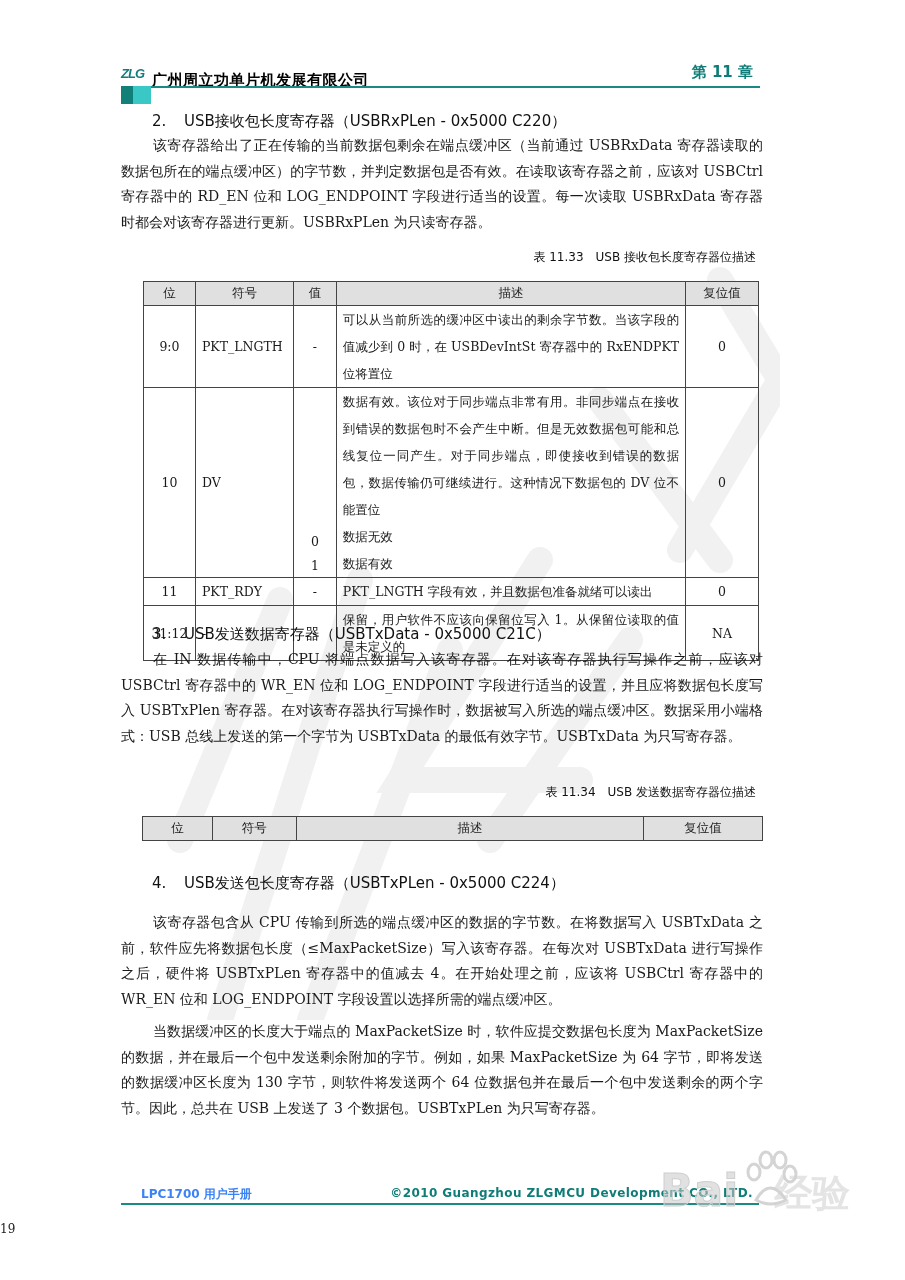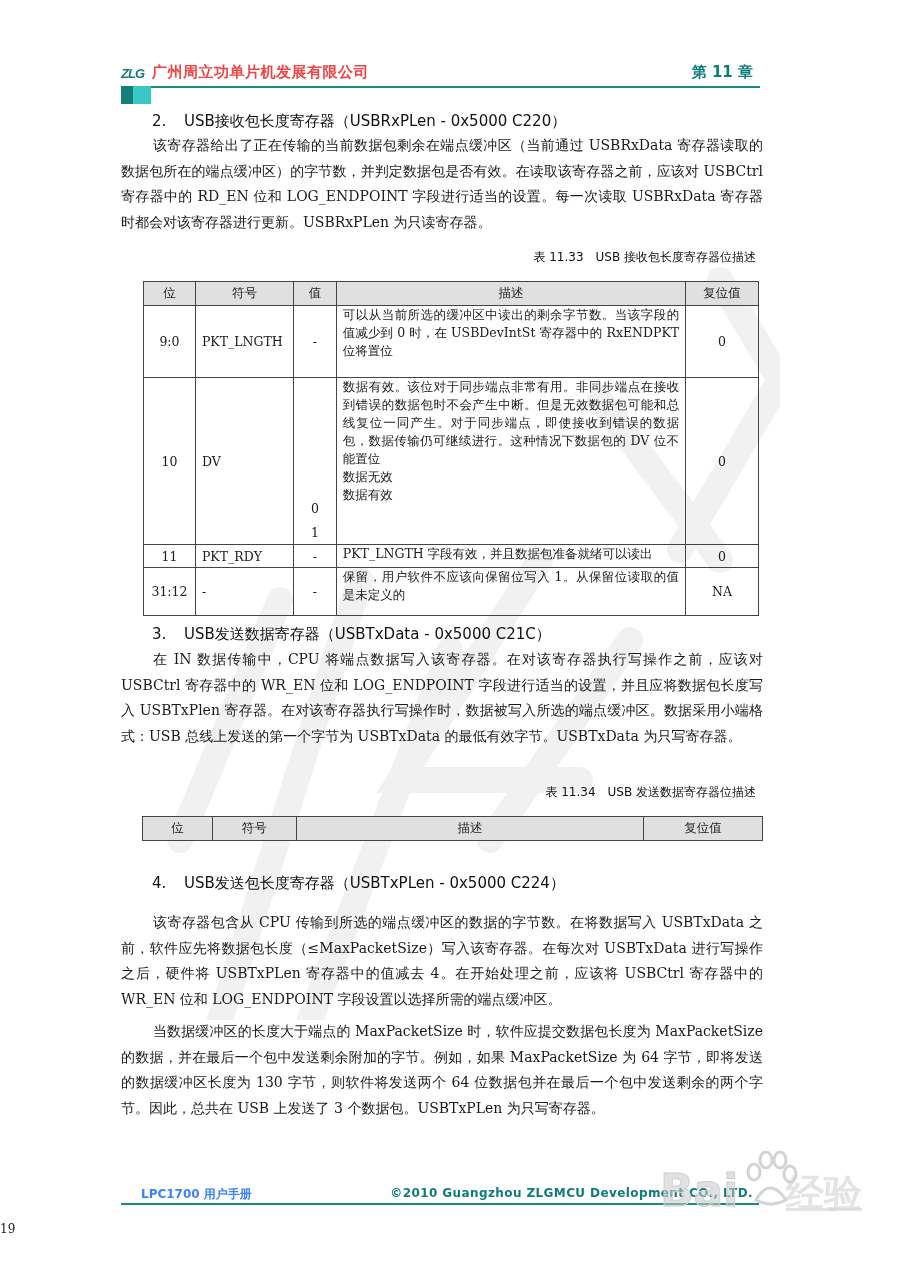--- a/index.html
+++ b/index.html
@@ -2,21 +2,21 @@
 <html><head>
 <meta charset="utf-8">
 <style>
   html, body { margin: 0; padding: 0; background: #ffffff; }
   body { width: 905px; height: 1280px; position: relative; overflow: hidden;
          font-family: "DejaVu Serif", "Liberation Serif", serif; color: #1a1a1a; }
   .abs { position: absolute; }
 
   
   .hdr-logo { left: 121px; top: 66px; font: italic bold 13px "Liberation Sans", sans-serif; color: #137c7c; letter-spacing: -1px; }
-  .hdr-company { left: 152px; top: 63px; font: bold 15px "DejaVu Sans", sans-serif; color: #ef4444; letter-spacing: 0.5px; }
+  .hdr-company { left: 152px; top: 71px; font: bold 15px "DejaVu Sans", sans-serif; color: #000000; letter-spacing: 0.5px; }
   .hdr-chapter { right: 152px; top: 63px; font: bold 15px "DejaVu Sans", sans-serif; color: #0f7d77; }
   .hdr-line { left: 121px; top: 86px; width: 639px; height: 2px; background: #1b8a84; }
   .hdr-block-a { left: 121px; top: 86px; width: 12px; height: 18px; background: #108078; }
   .hdr-block-b { left: 133px; top: 86px; width: 18px; height: 18px; background: #39c8c6; }
 
   
   .sec { left: 152px; font: 15px "DejaVu Sans", "Liberation Sans", sans-serif; color: #111; white-space: nowrap; }
   .sec .num { display: inline-block; width: 32px; }
 
   
@@ -25,35 +25,35 @@
 
   
   .cap { left: 0; width: 756px; text-align: right; font: 12px "DejaVu Sans", sans-serif; color: #111; }
 
   
   table.reg { position: absolute; border-collapse: collapse; font-size: 12.5px; color: #1a1a1a; }
   table.reg th, table.reg td { border: 1px solid #444; padding: 0; }
   table.reg th { background: #e0e0e0; font: 12.5px "DejaVu Sans", sans-serif; font-weight: normal; text-align: center; height: 23px; }
   table.reg td.c { text-align: center; vertical-align: middle; }
   table.reg td.l { text-align: left; padding-left: 6px; vertical-align: middle; }
-  table.reg td.desc { padding: 0 6px; line-height: 18px; vertical-align: top; text-align: justify; }
+  table.reg td.desc { padding: 0 6px; line-height: 27px; vertical-align: top; text-align: justify; }
   .vals { display: flex; flex-direction: column; justify-content: flex-end; height: 100%; }
   .vals span { display: block; line-height: 23.5px; text-align: center; }
 
   
   .ftr-left { left: 121px; top: 1186px; font: bold 12px "DejaVu Sans", sans-serif; color: #3b82f6; margin-left: 20px; }
   .ftr-right { right: 152px; top: 1186px; font: bold 12px "DejaVu Sans", sans-serif; color: #0f7d77; letter-spacing: 0.4px; }
   .ftr-line { left: 121px; top: 1203px; width: 638px; height: 2px; background: #1b8a84; }
   .pagenum { left: 0; width: 905px; top: 1222px; font-size: 12px; color: #222; }
 
   
   .wm-diag { left: 160px; top: 220px; width: 620px; height: 800px; pointer-events: none; }
   .baidu { left: 660px; top: 1150px; width: 245px; height: 110px; pointer-events: none; }
   .baidu .b1 { position: absolute; left: 0; top: 15px; font: bold 44px "DejaVu Sans", sans-serif; color: rgba(200,200,200,0.55); -webkit-text-stroke: 1px #cfcfcf; }
-  .baidu .b2 { position: absolute; left: 126px; top: 18px; font: bold 38px "DejaVu Sans", sans-serif; color: rgba(210,210,210,0.6); text-decoration: underline; }
+  .baidu .b2 { position: absolute; left: 114px; top: 18px; font: bold 38px "DejaVu Sans", sans-serif; color: rgba(210,210,210,0.6); }
   .baidu .b3 { position: absolute; left: 8px; top: 72px; font: 22px "DejaVu Sans", sans-serif; color: rgba(200,200,200,0.7); }
   .baidu .paw { position: absolute; left: 80px; top: 0; }
 </style>
 </head>
 <body>
 
 <svg class="abs wm-diag" viewBox="0 0 620 800">
   <g stroke="#f1f1f1" stroke-width="26" fill="none" stroke-linecap="round">
     <path d="M560 60 L620 160 L520 330"></path>
     <path d="M440 180 L560 340"></path>

